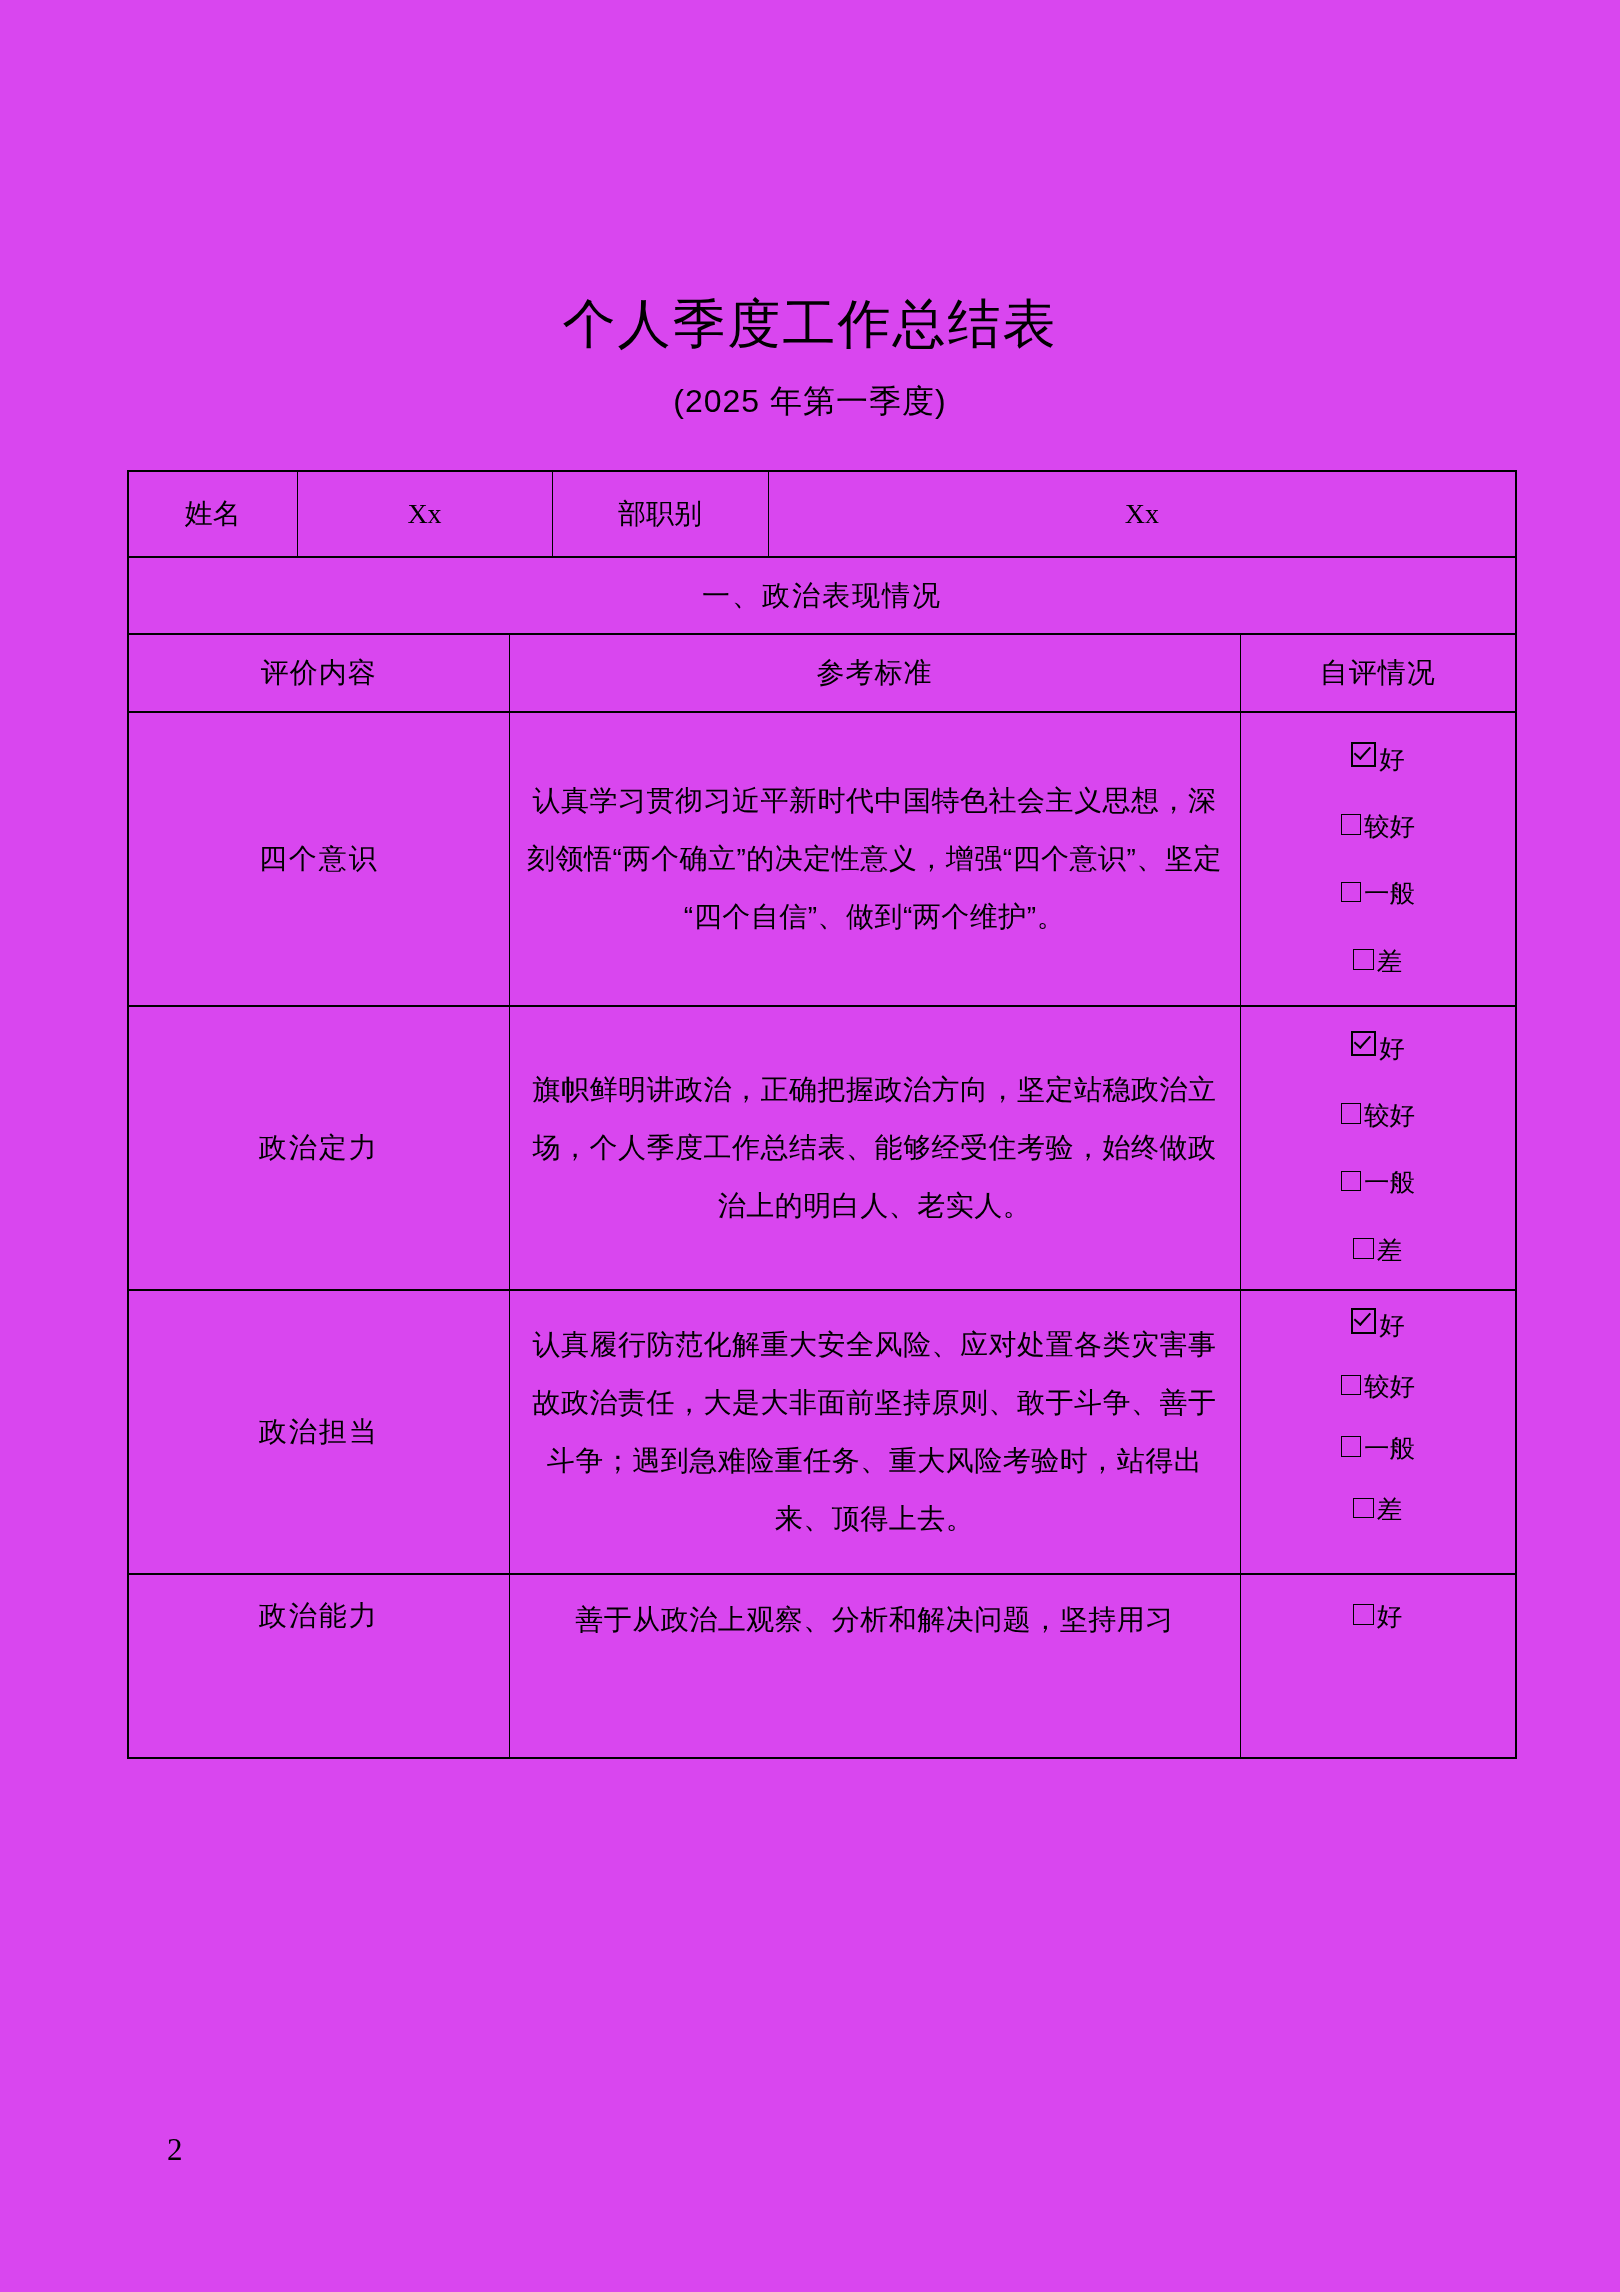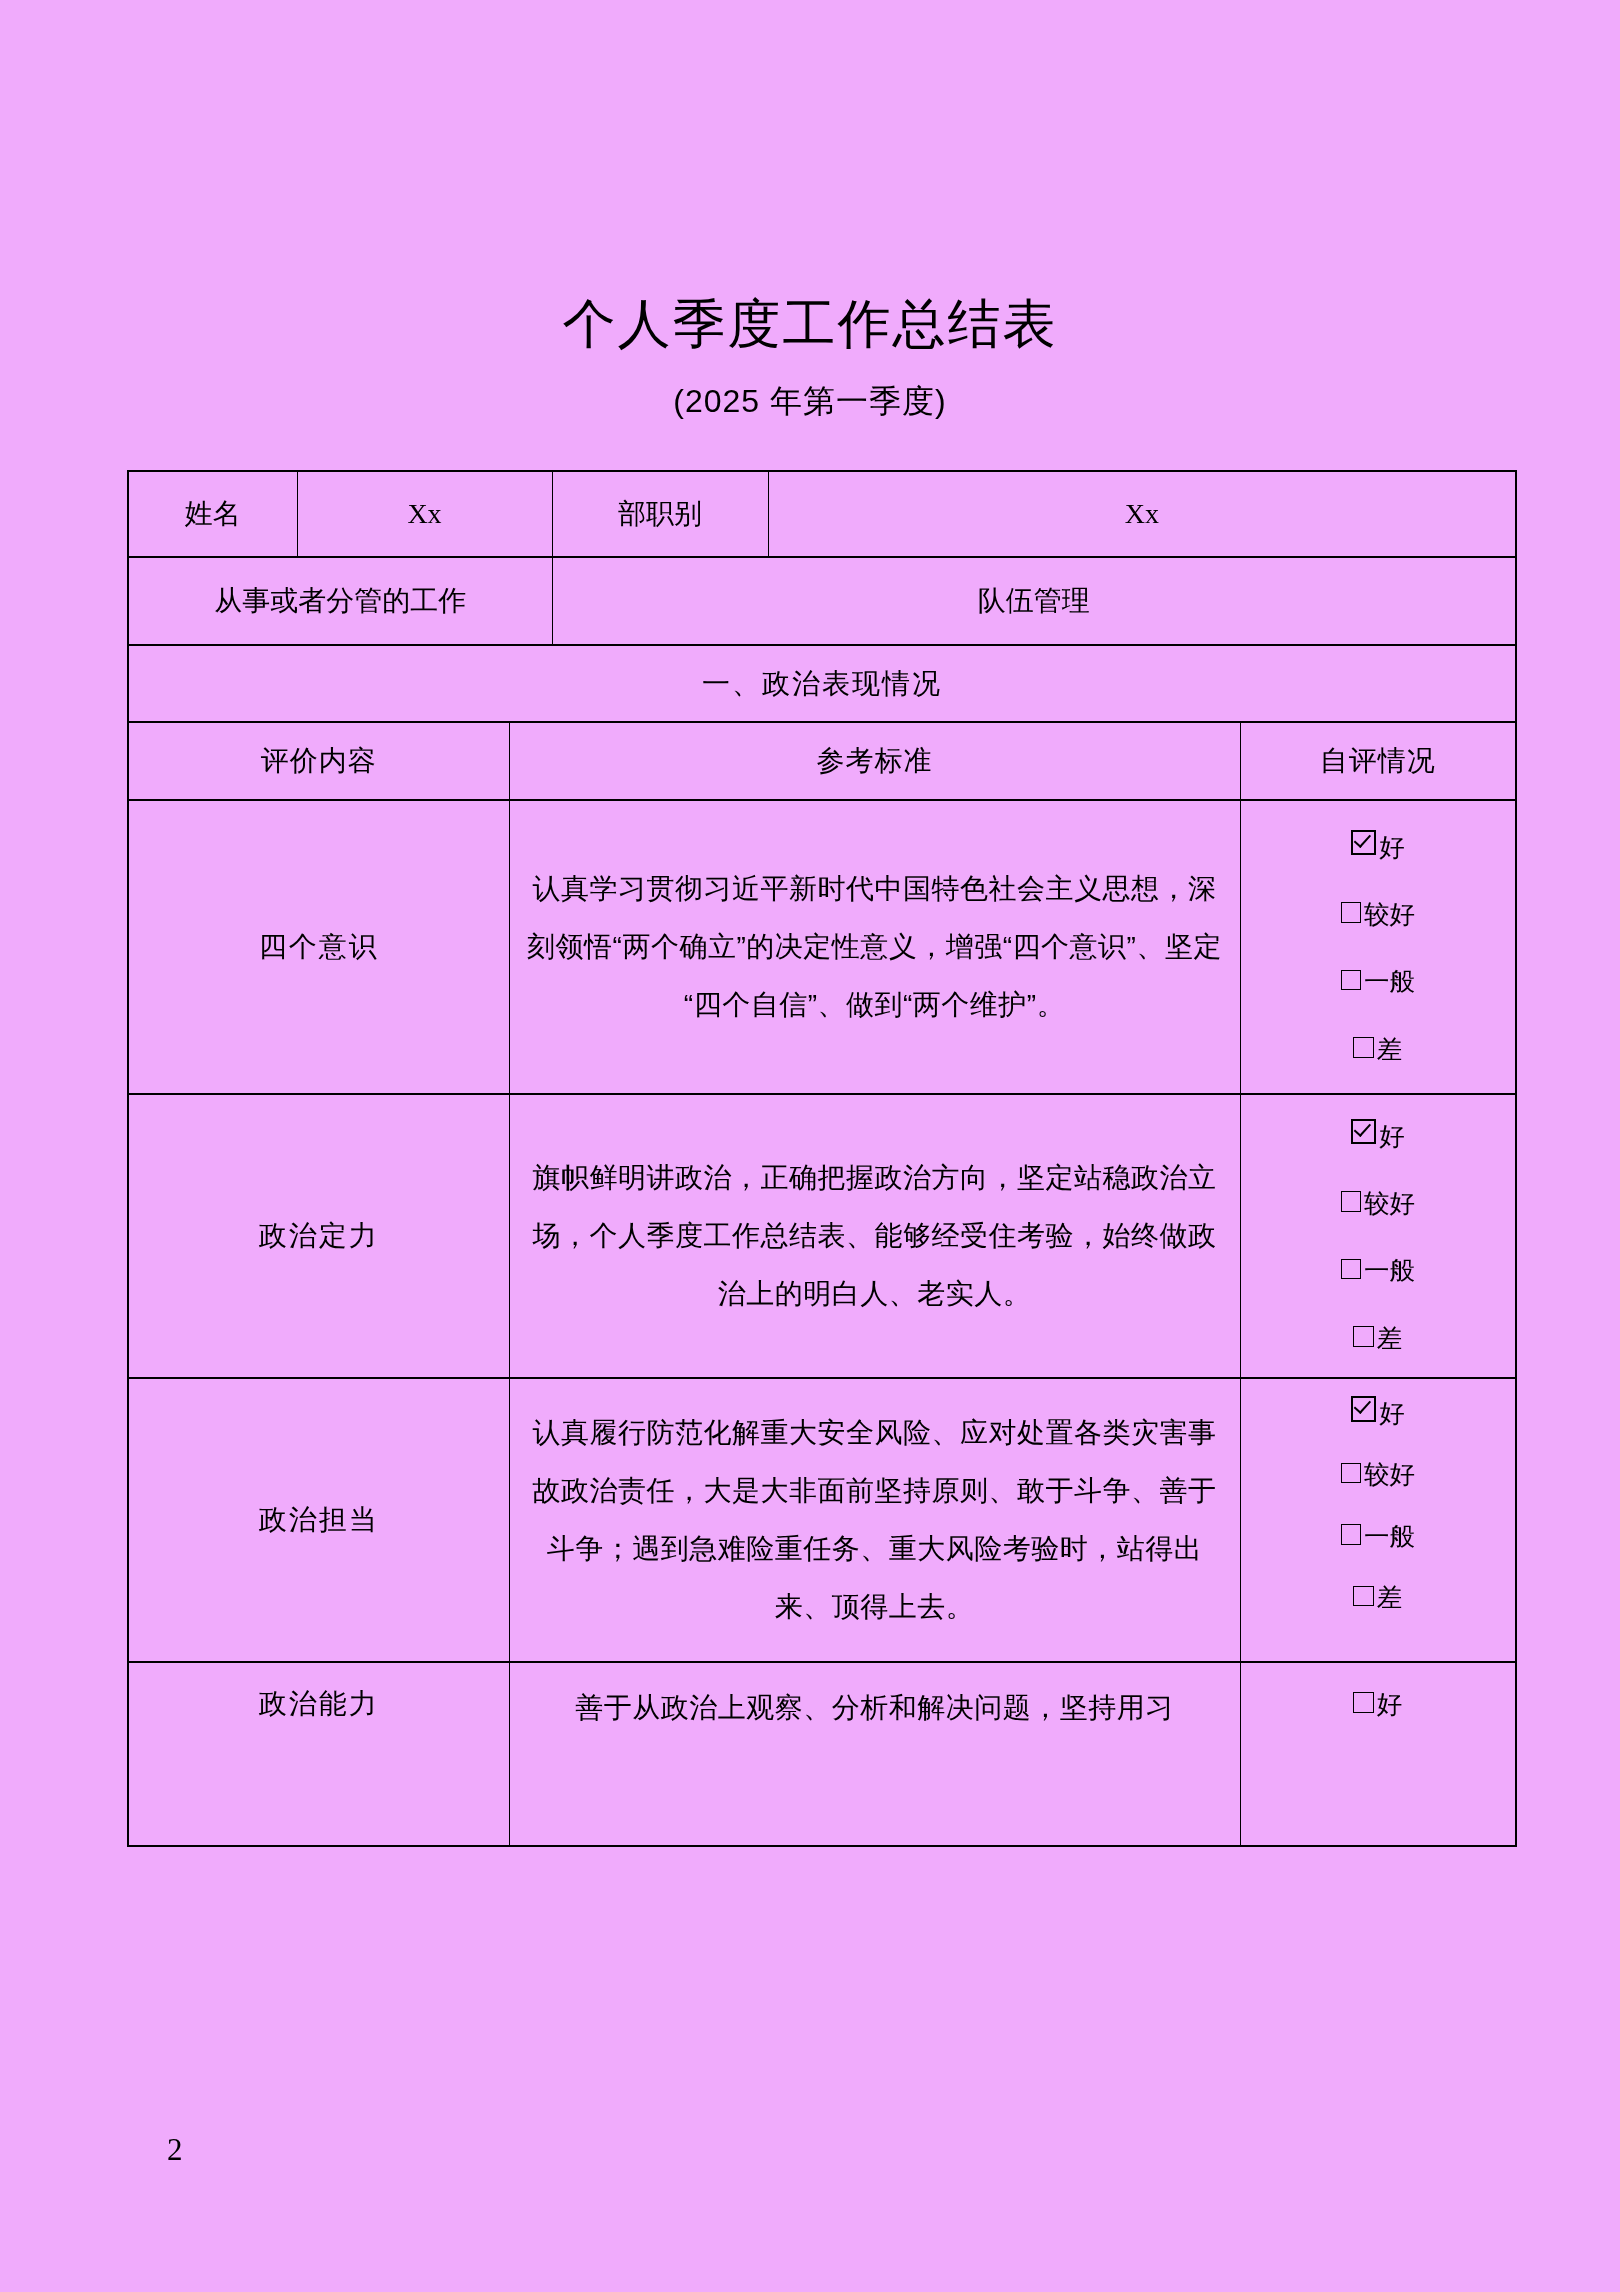--- a/index.html
+++ b/index.html
@@ -14,21 +14,21 @@
     color: #000000;
     position: relative;
     overflow: hidden;
   }
 
   .page {
     position: absolute;
     left: 0; top: 0;
     width: 1620px;
     height: 2293px;
-    background: #f0abfc;
+    background: #d946ef;
   }
 
   
   .title-block {
     position: absolute;
     left: 0;
     top: 294px;
     width: 1620px;
     text-align: center;
   }
@@ -185,24 +185,20 @@
     </colgroup>
     <tbody>
 
       <tr class="r-ident">
         <td class="outer-top outer-left cell-pad">姓名</td>
         <td class="outer-top cell-pad name-val" colspan="2">Xx</td>
         <td class="outer-top cell-pad">部职别</td>
         <td class="outer-top cell-pad name-val outer-right" colspan="2">Xx</td>
       </tr>
 
-      <tr class="r-duty">
-        <td class="outer-left cell-pad heavy-top" colspan="3">从事或者分管的工作</td>
-        <td class="cell-pad outer-right heavy-top" colspan="3">队伍管理</td>
-      </tr>
 
       <tr class="r-sect">
         <td class="outer-left outer-right section-title heavy-top" colspan="6">一、政治表现情况</td>
       </tr>
 
       <tr class="r-colhd">
         <td class="outer-left col-head heavy-top" colspan="2">评价内容</td>
         <td class="col-head heavy-top" colspan="3">参考标准</td>
         <td class="col-head outer-right heavy-top">自评情况</td>
       </tr>

